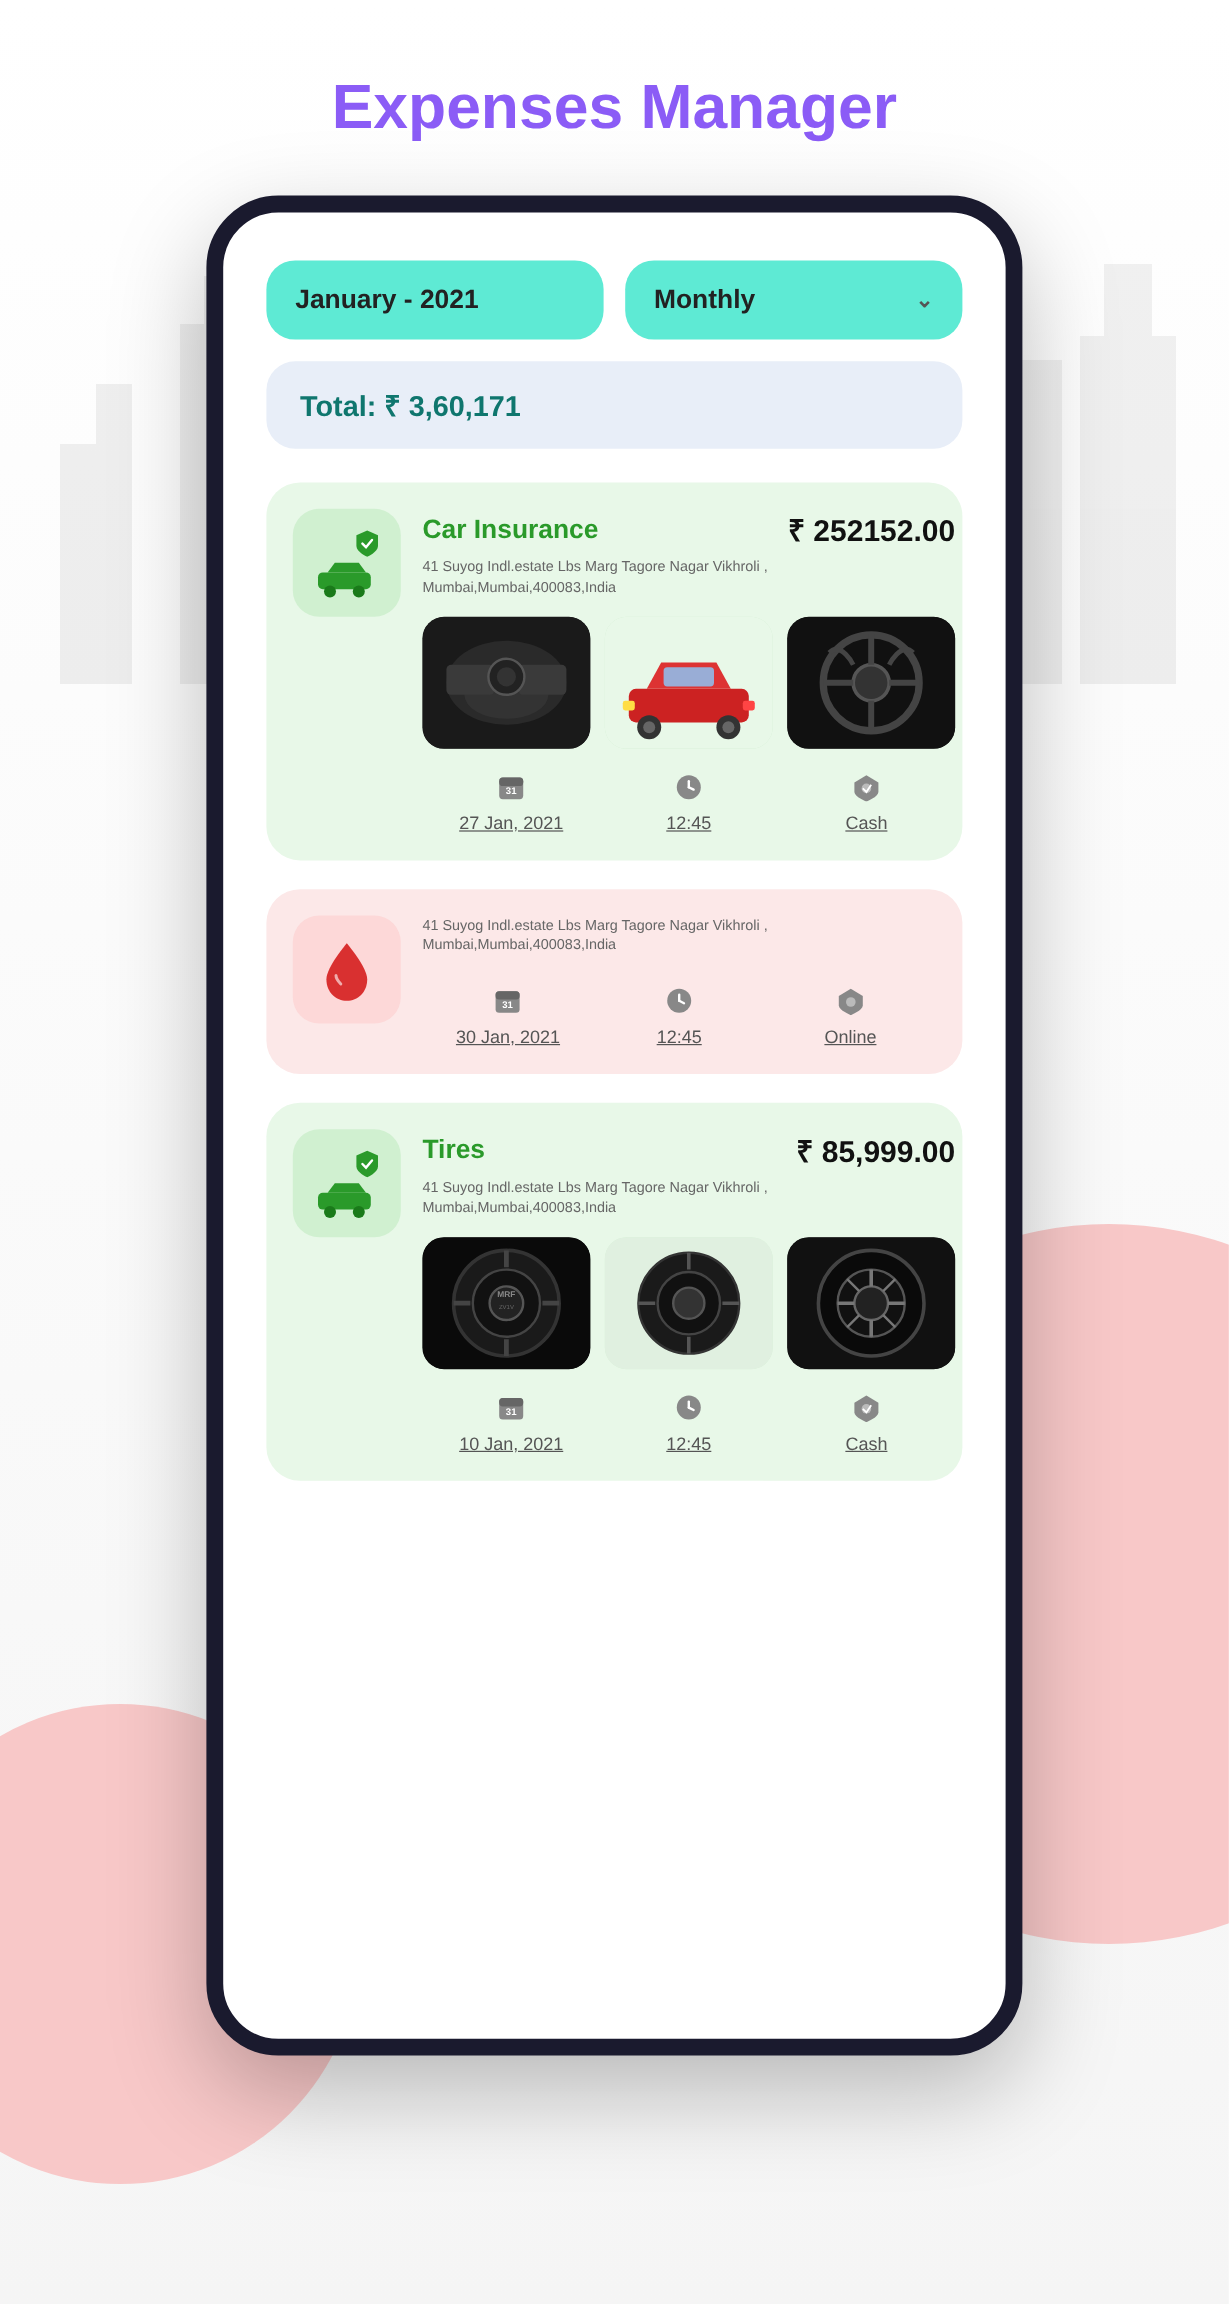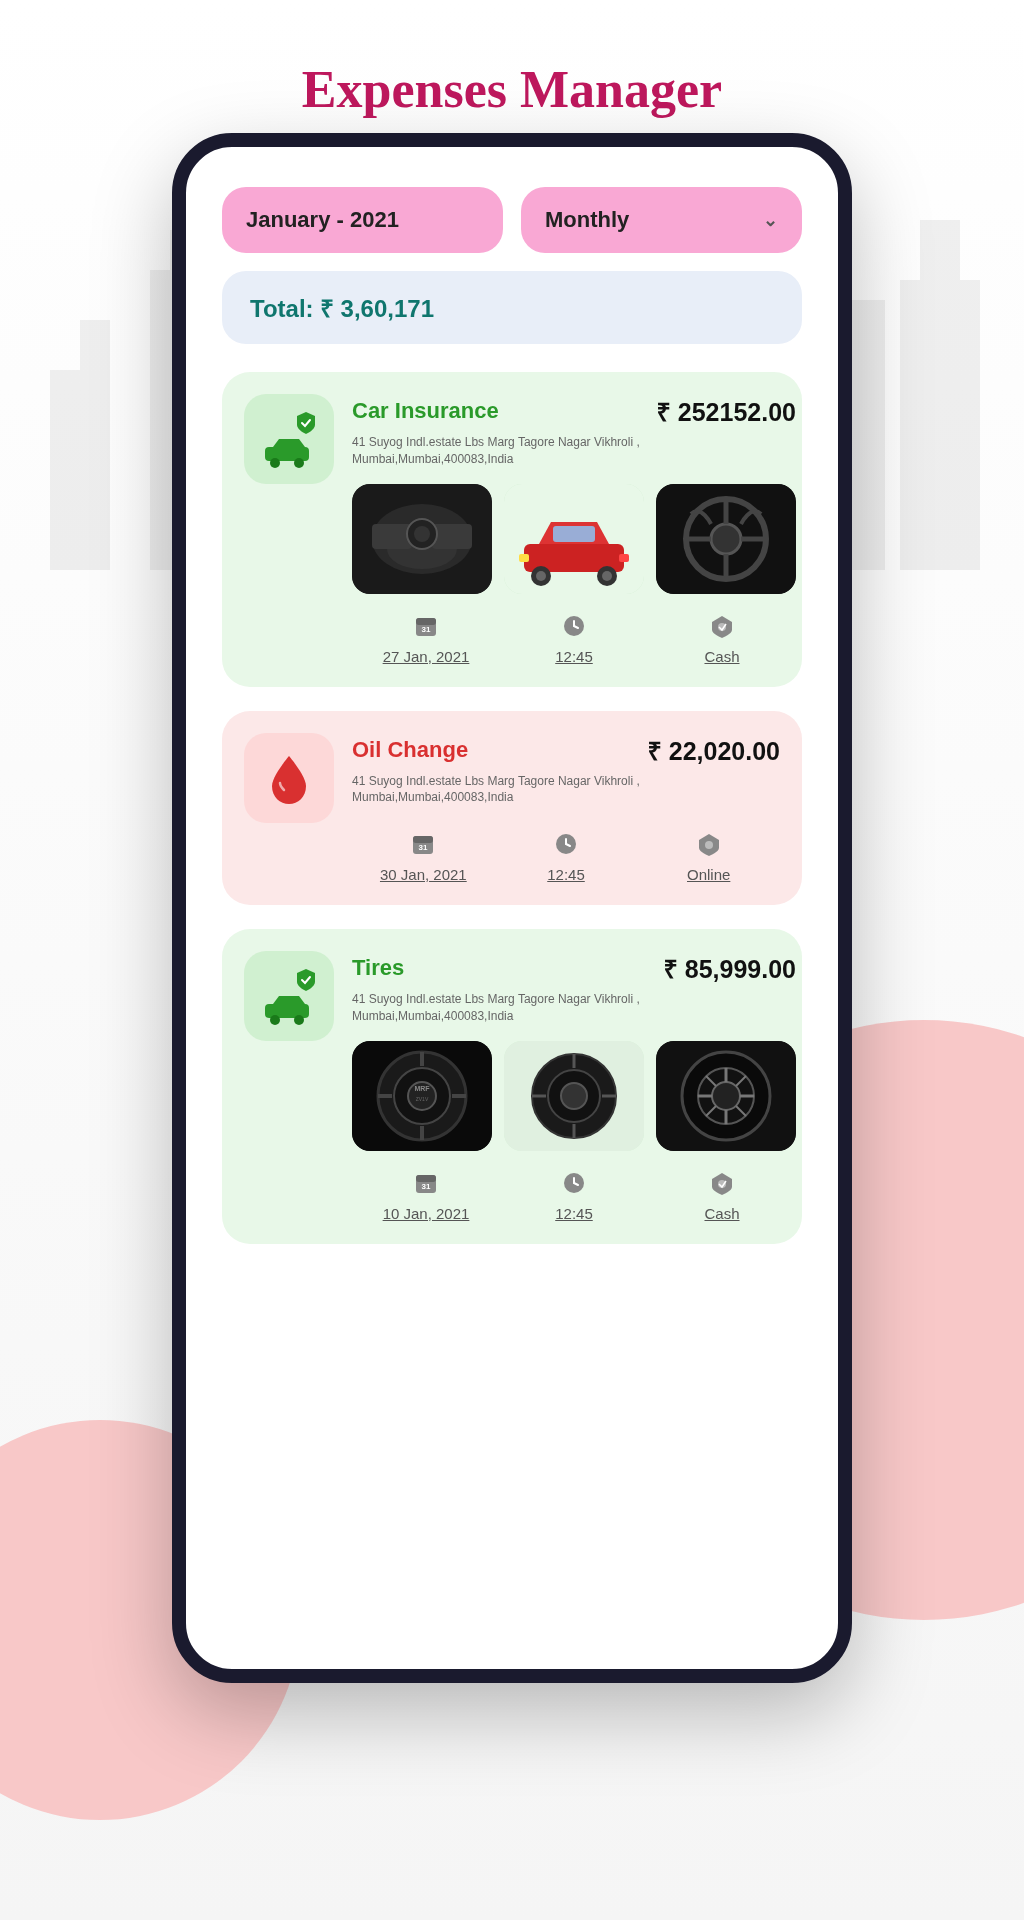--- a/index.html
+++ b/index.html
@@ -38,27 +38,26 @@
       bottom: 300px; right: -200px;
     }
     .pink-blob-2 {
       width: 400px; height: 400px;
       bottom: 100px; left: -100px;
     }
 
     .page-title {
       font-size: 52px;
       font-weight: 900;
-      color: #be185d;
+      color: #8b5cf6;
       text-align: center;
       margin-top: 60px;
-      margin-bottom: 14px;
+      margin-bottom: 43px;
       z-index: 2;
       position: relative;
-      font-family: Liberation Serif, serif;
     }
 
     .phone-frame {
       position: relative;
       z-index: 2;
       width: 680px;
       min-height: 1550px;
       background: #fff;
       border-radius: 60px;
       border: 14px solid #1a1a2e;
@@ -68,21 +67,21 @@
     }
 
     
     .filter-row {
       display: flex;
       gap: 18px;
       margin-bottom: 18px;
     }
     .filter-btn {
       flex: 1;
-      background: #f9a8d4;
+      background: #5eead4;
       border-radius: 24px;
       padding: 20px 24px;
       font-size: 22px;
       font-weight: 700;
       color: #222;
       border: none;
       cursor: pointer;
       display: flex;
       align-items: center;
       justify-content: space-between;
@@ -353,24 +352,20 @@
   </div>
 
   <div class="expense-card red">
     <div class="card-icon-wrap red">
       <svg width="50" height="60" viewBox="0 0 50 60" fill="none" xmlns="http://www.w3.org/2000/svg">
         <path d="M25 8 C25 8 8 28 8 38 C8 49 16 56 25 56 C34 56 42 49 42 38 C42 28 25 8 25 8 Z" fill="#d93030"></path>
         <path d="M20 42 C20 42 16 38 16 35" stroke="white" stroke-width="2.5" stroke-linecap="round" opacity="0.6"></path>
       </svg>
     </div>
     <div class="card-body">
-      <div class="card-header">
-        <span class="card-title red">Oil Change</span>
-        <span class="card-amount">₹ 22,020.00</span>
-      </div>
       <span class="card-address">41 Suyog Indl.estate Lbs Marg Tagore Nagar Vikhroli , Mumbai,Mumbai,400083,India</span>
 
       <div class="card-meta" style="margin-top:20px;">
         <div class="meta-item">
           <span class="meta-icon">
             <svg width="24" height="24" viewBox="0 0 24 24" fill="none">
                 <rect x="2" y="4" width="20" height="18" rx="3" fill="#888"></rect>
                 <rect x="2" y="4" width="20" height="7" rx="3" fill="#666"></rect>
                 <text x="12" y="18" text-anchor="middle" font-size="8" fill="white" font-weight="bold">31</text>
               </svg>

